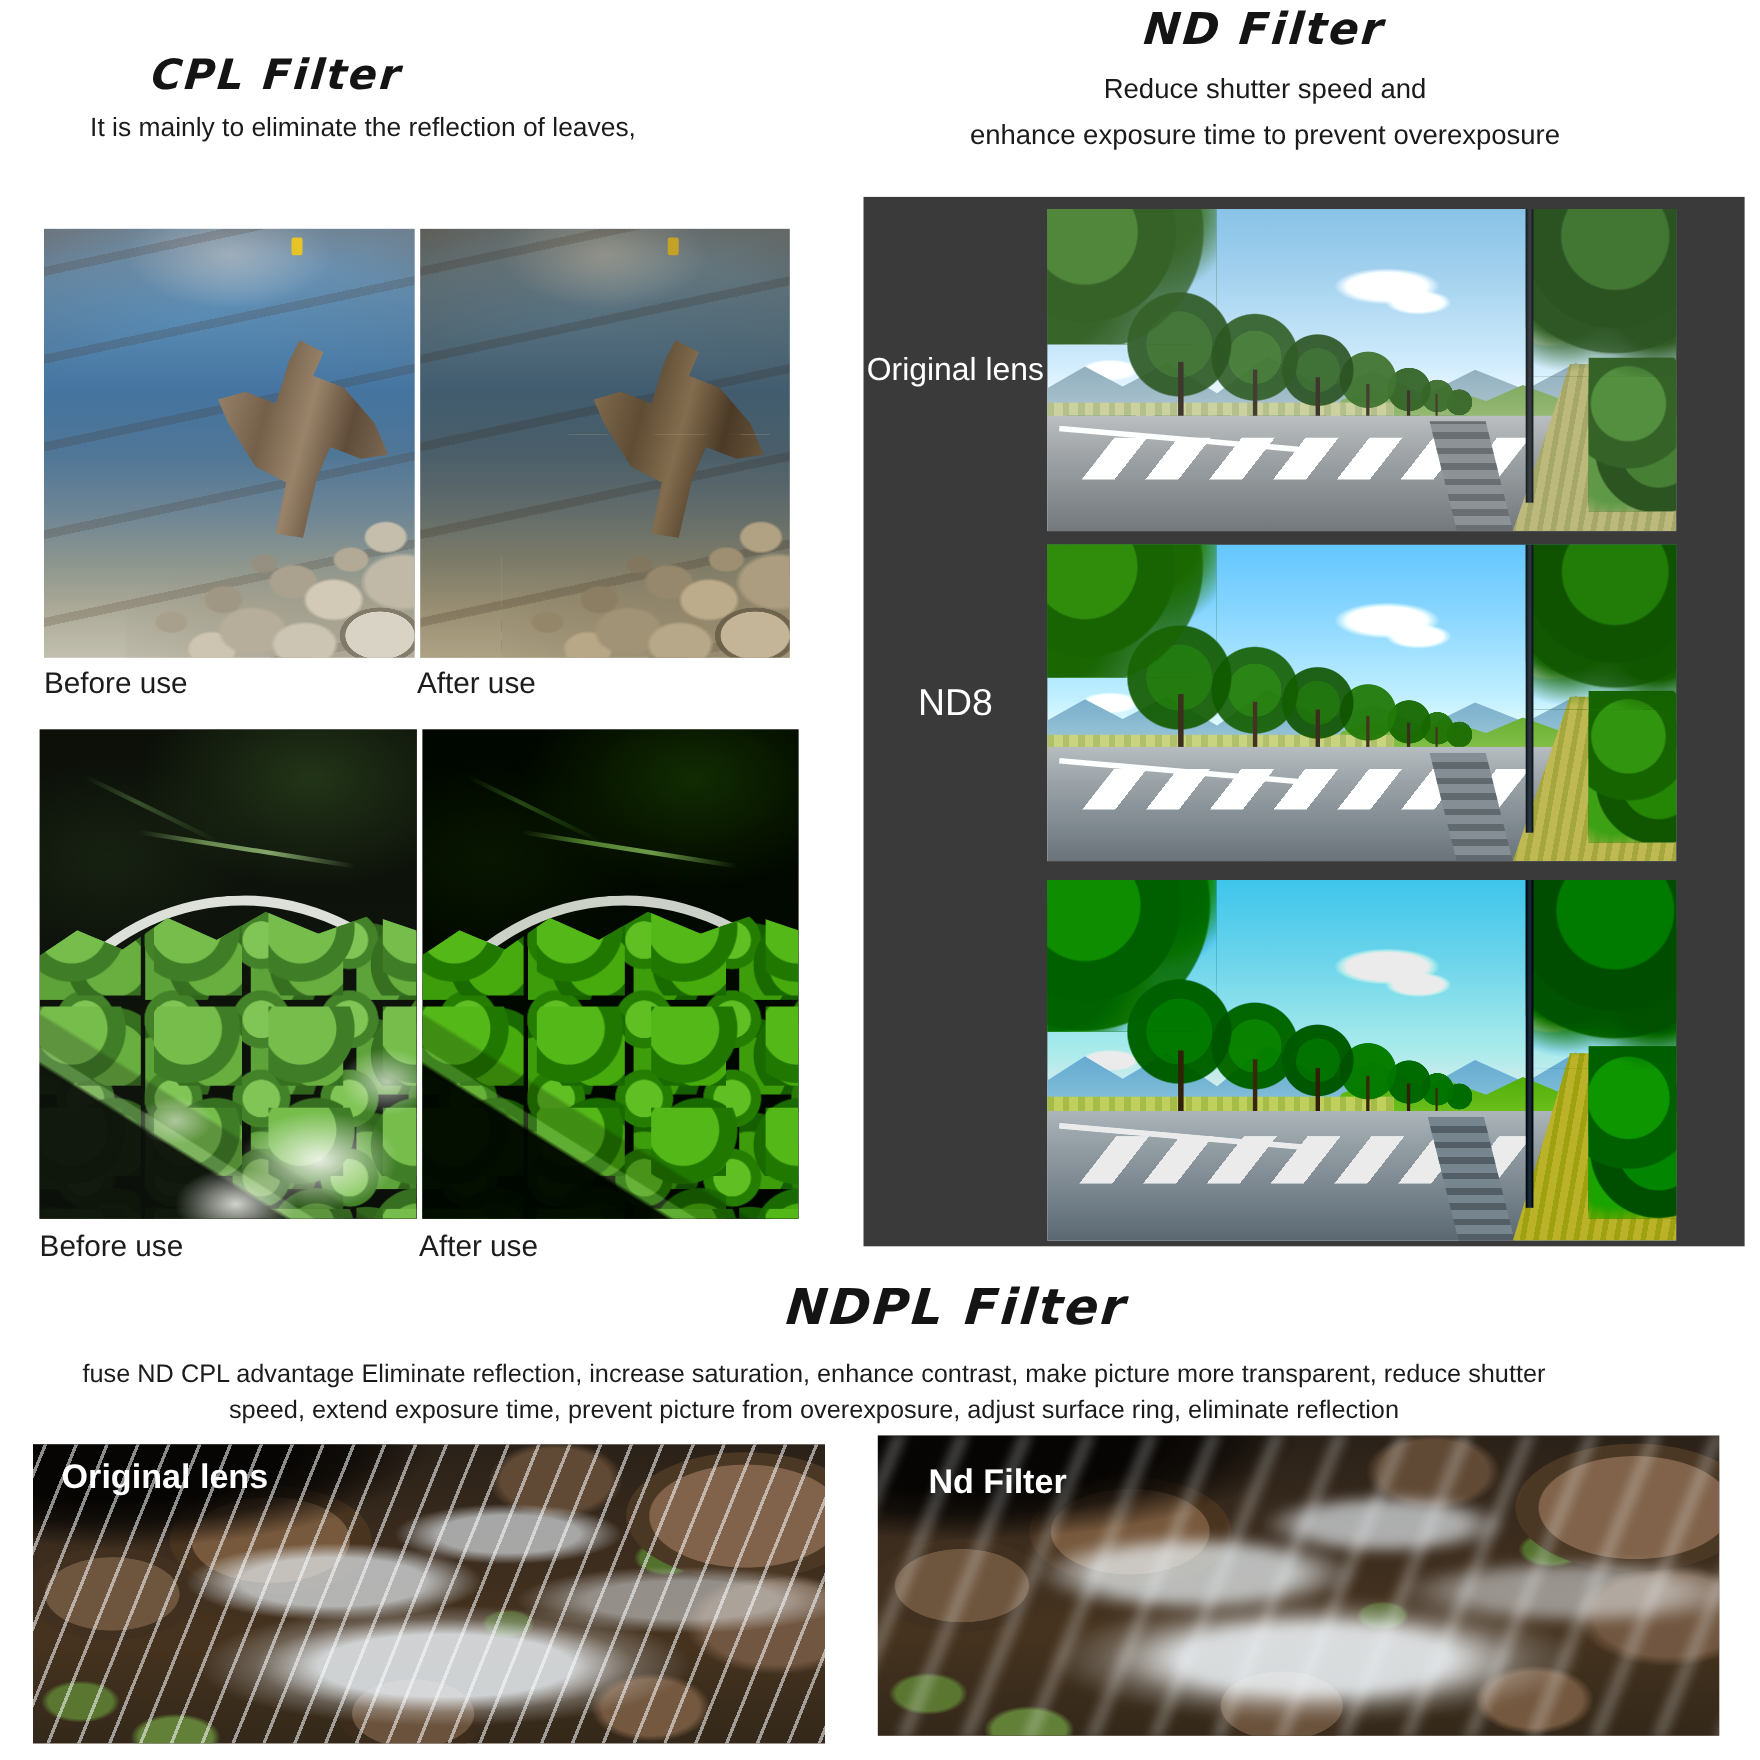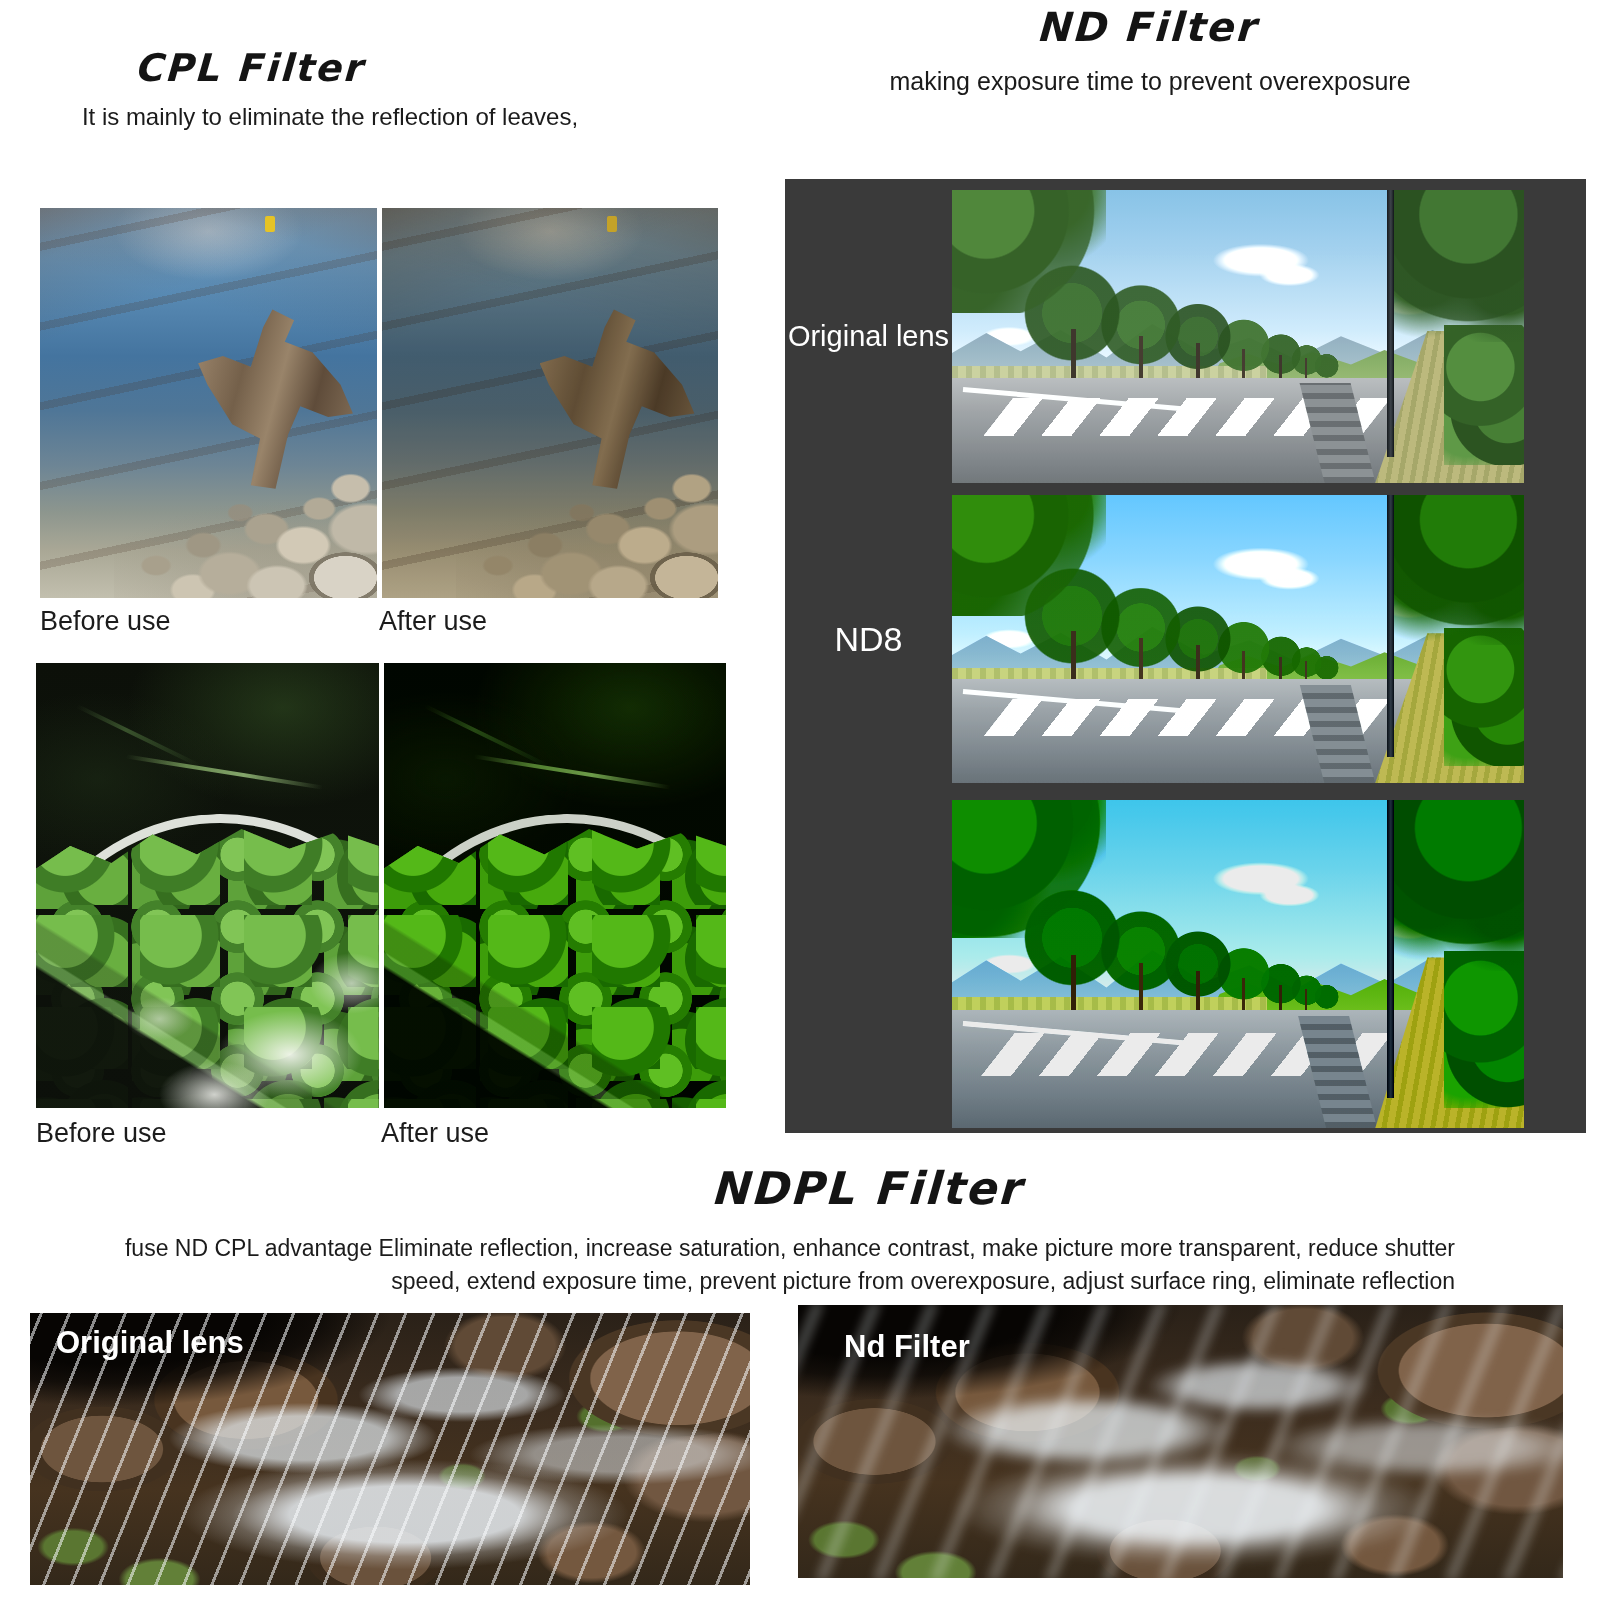--- a/index.html
+++ b/index.html
@@ -156,21 +156,21 @@
     radial-gradient(circle at 12% 65%,#35682a 0 30%,transparent 52%);}
   .st-canopyR{right:-2%;top:-6%;width:26%;height:58%;background-image:
     radial-gradient(circle at 55% 25%,#3c742d 0 32%,#27501d 33% 55%,rgba(39,80,29,.75) 56% 70%,transparent 71%),
     radial-gradient(circle at 25% 55%,#346327 0 28%,transparent 50%),
     radial-gradient(circle at 80% 60%,#2d5a21 0 26%,transparent 48%);}
   .st-pole{left:76%;top:0;width:7px;height:91%;
     background:linear-gradient(90deg,#15191d,#3a4148 55%,#101418);}
 
   
   .ndpl-title{position:absolute;left:560px;top:1162px;width:620px;text-align:center;font-size:45px;}
-  .ndpl-desc{position:absolute;left:25px;top:1232px;width:1430px;text-align:right;
+  .ndpl-desc{position:absolute;left:25px;top:1232px;width:1430px;text-align:center;
              font-size:23px;line-height:33px;color:#1b1b1b;}
 
   .ph-stream{position:absolute;overflow:hidden;
     background:linear-gradient(180deg,#2a2118 0%,#3b2c1e 35%,#46331f 65%,#33281a 100%);}
   .stream-l{left:30px;top:1313px;width:720px;height:272px;}
   .stream-r{left:798px;top:1305px;width:765px;height:273px;}
   .sm-rocks{position:absolute;inset:0;background-image:
     radial-gradient(ellipse 110px 60px at 10% 50%,#6e553e 0 55%,#41301f 56% 70%,transparent 71%),
     radial-gradient(ellipse 130px 70px at 30% 32%,#77593d 0 55%,#493420 56% 70%,transparent 71%),
     radial-gradient(ellipse 150px 80px at 90% 24%,#80634a 0 58%,#4a3724 59% 72%,transparent 73%),
@@ -249,21 +249,22 @@
     </div>
   </div>
   <div class="captions cap2">
     <span>Before use</span>
     <span>After use</span>
   </div>
 
   <div class="nd-head">
     <h1 class="hand">ND Filter</h1>
     <div class="nd-desc">
-      <div>making exposure time to prevent overexposure</div>
+      <div>Reduce shutter speed and</div>
+      <div>enhance exposure time to prevent overexposure</div>
     </div>
   </div>
 
   <div class="nd-panel">
     <div class="nd-label l1">Original lens</div>
     <div class="nd-photo ph-street r1">
       <div class="st-sky"></div>
       <div class="st-cloud"></div>
       <div class="st-mtn"></div>
       <div class="st-hills"></div>

